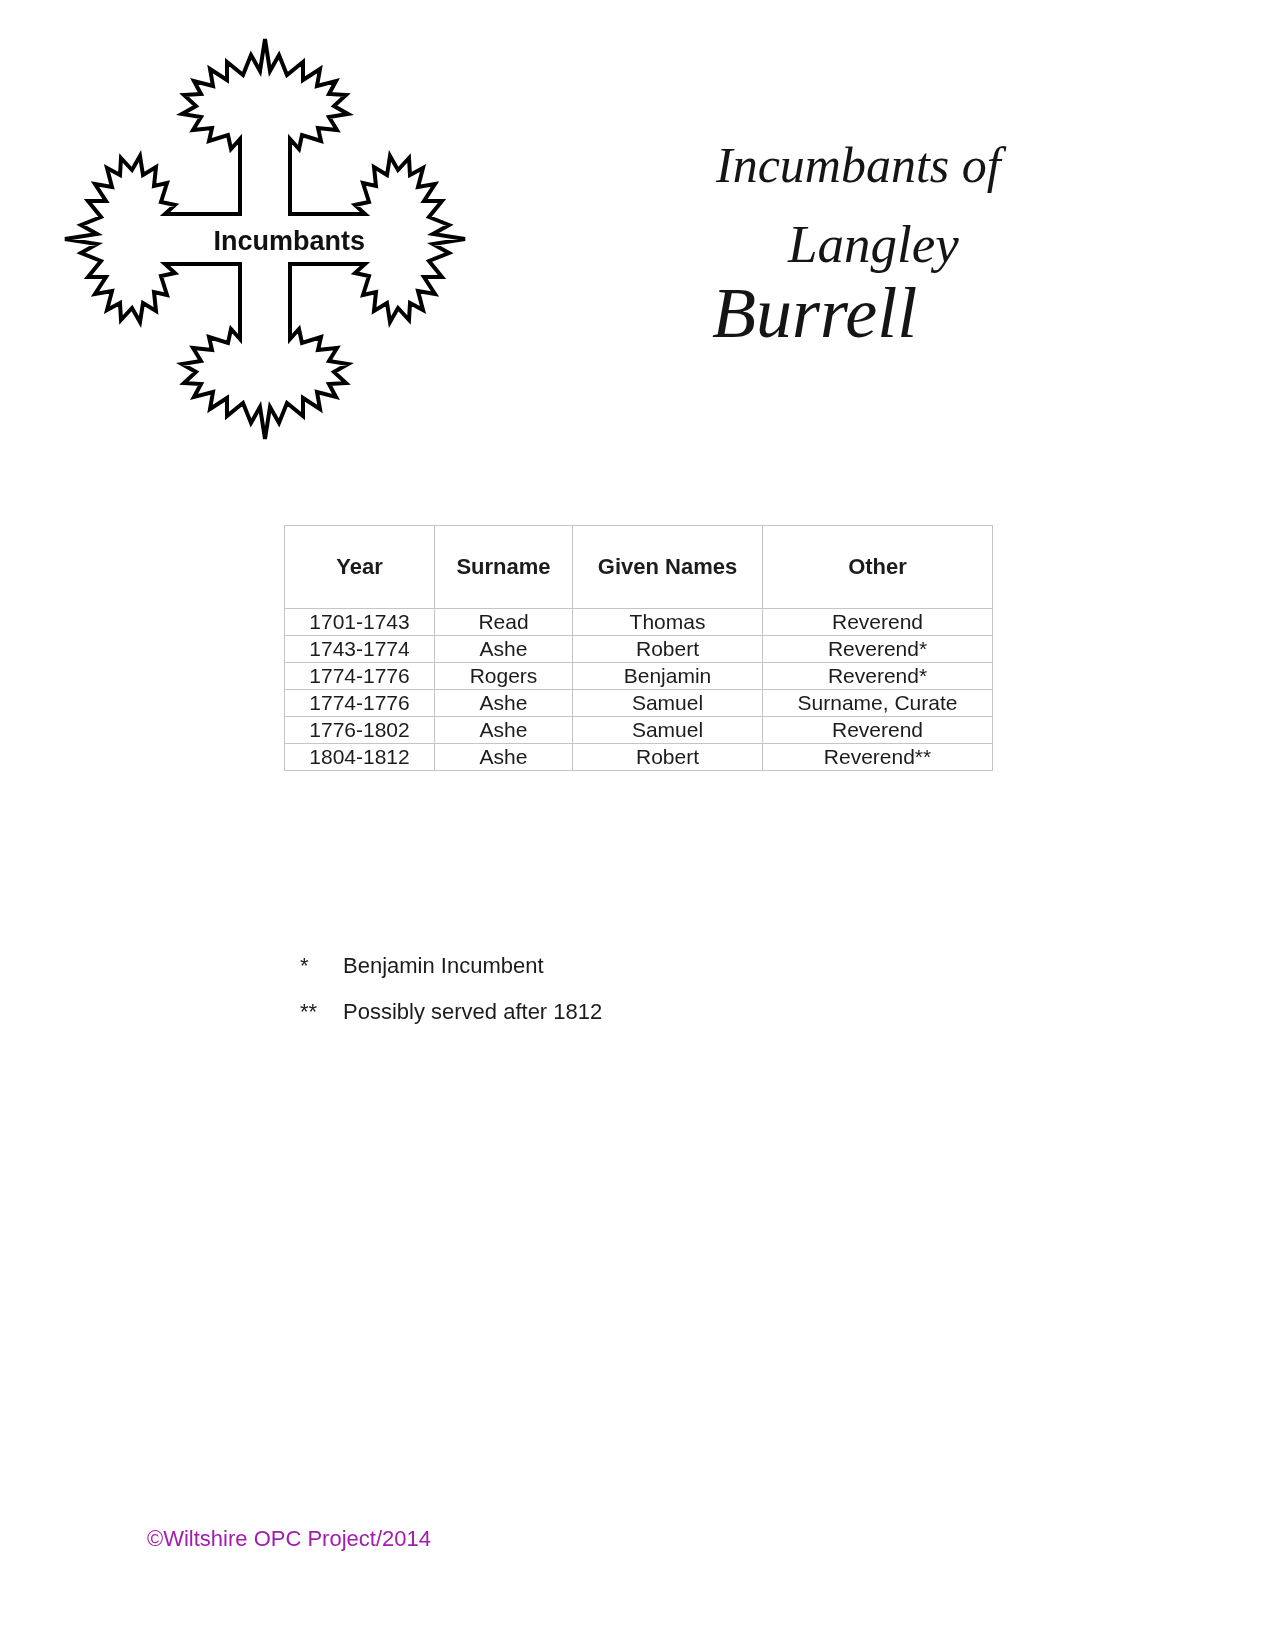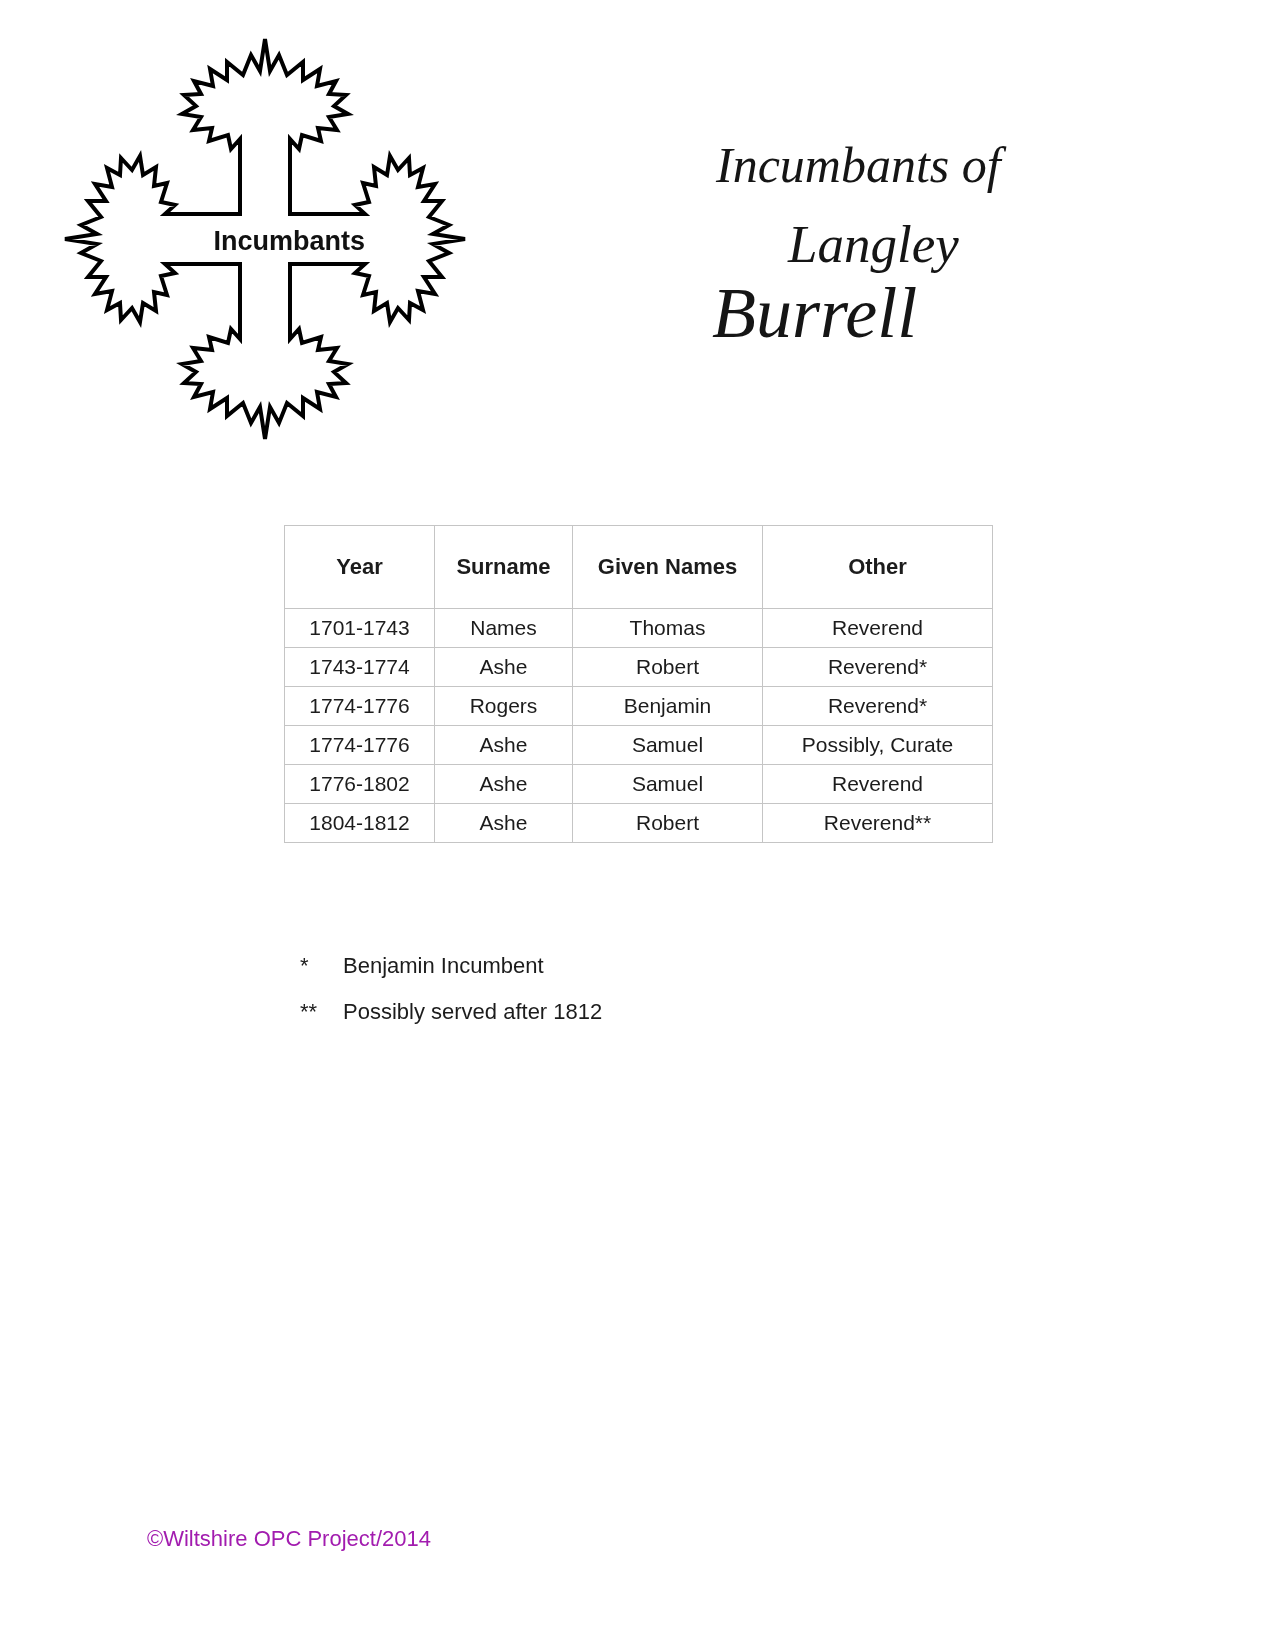--- a/index.html
+++ b/index.html
@@ -28,21 +28,21 @@
   #incumbents-table{
     position:absolute;left:284px;top:525px;
     border-collapse:collapse;table-layout:fixed;
     font-size:21px;color:#1c1c1c;
   }
   #incumbents-table td,#incumbents-table th{
     border:1px solid #c5c5c5;text-align:center;vertical-align:middle;
     padding:0;overflow:hidden;white-space:nowrap;
   }
   #incumbents-table thead tr{height:83px;}
-  #incumbents-table tbody tr{height:39px;}
+  #incumbents-table tbody tr{height:27px;}
   #incumbents-table th{font-weight:bold;font-size:22px;}
 
   
   .footnote{position:absolute;left:300px;font-size:22px;color:#1c1c1c;}
   #footnote-1{top:953px;}
   #footnote-2{top:999px;}
   .fn-marker{display:inline-block;width:43px;}
 
   
   #footer-copyright{
@@ -72,41 +72,41 @@
     <tr>
       <th>Year</th>
       <th>Surname</th>
       <th>Given Names</th>
       <th>Other</th>
     </tr>
   </thead>
   <tbody>
     <tr>
       <td>1701-1743</td>
-      <td>Names</td>
+      <td>Read</td>
       <td>Thomas</td>
       <td>Reverend</td>
     </tr>
     <tr>
       <td>1743-1774</td>
       <td>Ashe</td>
       <td>Robert</td>
       <td>Reverend*</td>
     </tr>
     <tr>
       <td>1774-1776</td>
       <td>Rogers</td>
       <td>Benjamin</td>
       <td>Reverend*</td>
     </tr>
     <tr>
       <td>1774-1776</td>
       <td>Ashe</td>
       <td>Samuel</td>
-      <td>Possibly, Curate</td>
+      <td>Surname, Curate</td>
     </tr>
     <tr>
       <td>1776-1802</td>
       <td>Ashe</td>
       <td>Samuel</td>
       <td>Reverend</td>
     </tr>
     <tr>
       <td>1804-1812</td>
       <td>Ashe</td>

